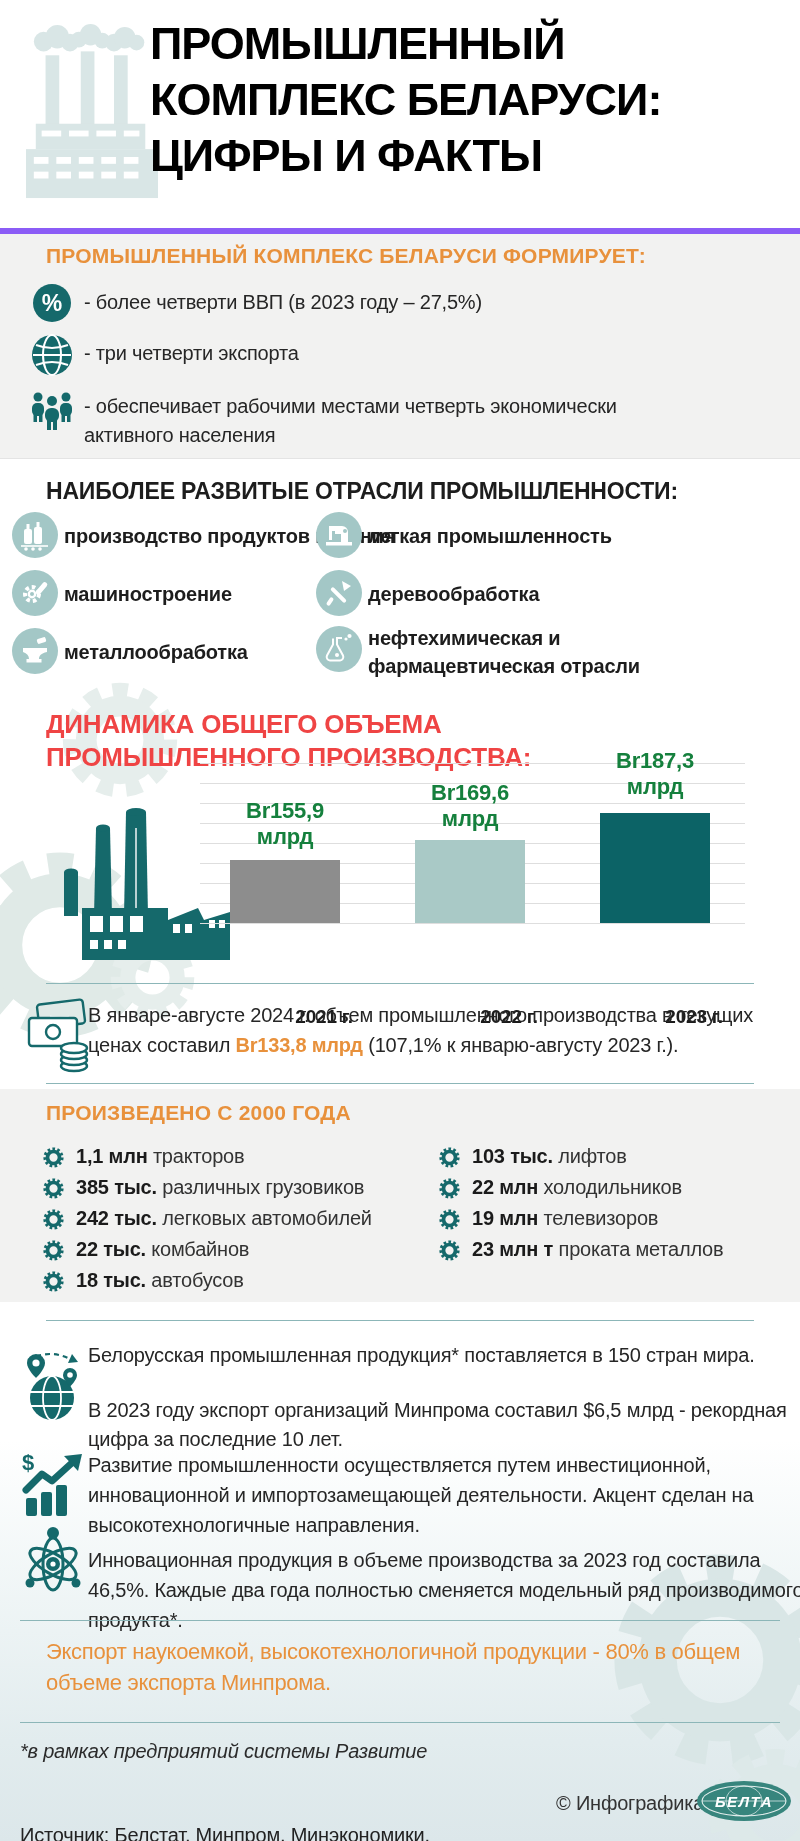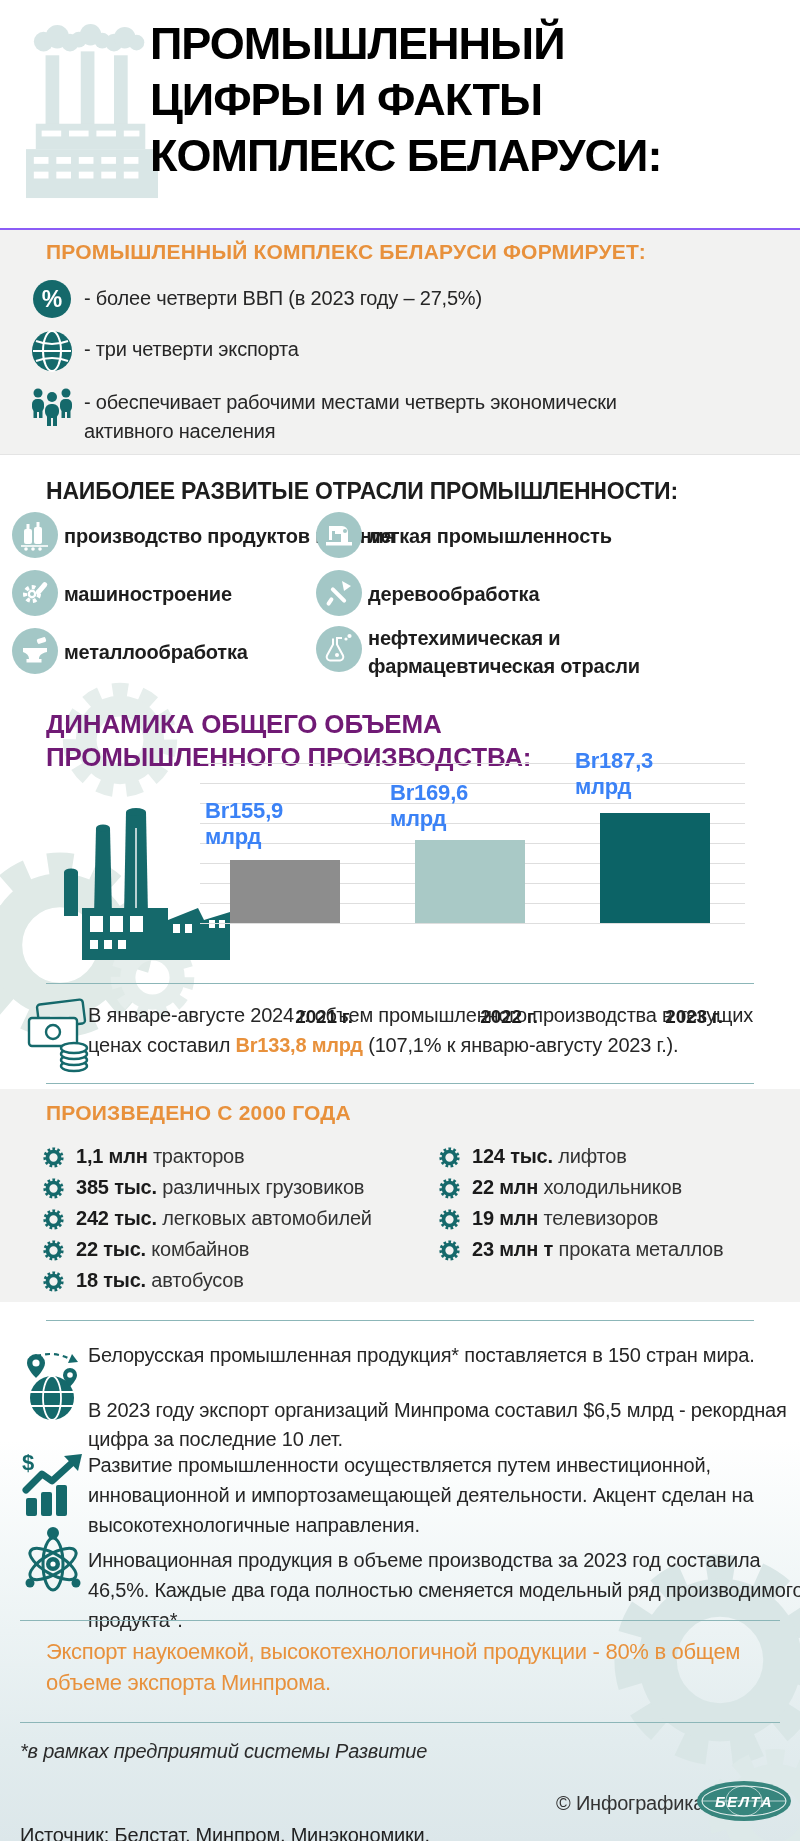--- a/index.html
+++ b/index.html
@@ -7,43 +7,43 @@
         font-family:"Liberation Sans",sans-serif;color:#2a2a2a;letter-spacing:-0.2px;}
   .abs{position:absolute;}
 
   
   .title{position:absolute;left:150px;top:16px;font-size:45px;line-height:56px;font-weight:700;
          color:#000000;letter-spacing:-1px;}
   .factory-light{position:absolute;left:26px;top:24px;}
 
   
   .band{position:absolute;left:0;width:800px;background:#f2f2f1;}
-  .band1{top:228px;height:224px;border-top:2px solid #8b5cf6;border-bottom:1px solid #e4e4e4;}
+  .band1{top:228px;height:224px;border-top:6px solid #8b5cf6;border-bottom:1px solid #e4e4e4;}
   .band2{top:1089px;height:213px;}
 
   .orange-h{position:absolute;left:46px;font-size:21px;font-weight:700;color:#e8913c;letter-spacing:0.2px;}
   .item-text{position:absolute;font-size:20px;color:#262626;}
   .circle-icon{position:absolute;border-radius:50%;background:#15696b;color:#fff;display:flex;
                align-items:center;justify-content:center;font-weight:700;}
   .pct{width:38px;height:38px;font-size:23px;}
 
   
   .ind-h{position:absolute;left:46px;top:26px;font-size:23px;font-weight:700;color:#1d1d1d;}
   .ind-circle{position:absolute;width:46px;height:46px;border-radius:50%;background:#a3c7c6;
               display:flex;align-items:center;justify-content:center;}
   .ind-label{position:absolute;font-size:20px;font-weight:700;color:#1d1d1d;line-height:28px;}
 
   
-  .chart-h{position:absolute;left:46px;top:18px;font-size:26px;line-height:33px;font-weight:700;color:#701a75;}
+  .chart-h{position:absolute;left:46px;top:18px;font-size:26px;line-height:33px;font-weight:700;color:#ef4444;}
   .plot{position:absolute;left:200px;top:73px;width:545px;height:160px;}
   .gridline{position:absolute;left:0;width:100%;height:1px;background:#dedede;}
   .bar{position:absolute;bottom:0;width:110px;}
   .b1{left:30px;} .b2{left:215px;} .b3{left:400px;}
-  .vlabel{position:absolute;width:160px;font-size:22px;line-height:26px;
-          font-weight:700;color:#3b82f6;}
+  .vlabel{position:absolute;width:160px;text-align:center;font-size:22px;line-height:26px;
+          font-weight:700;color:#15803d;}
   .xlabel{position:absolute;width:110px;text-align:center;font-size:19px;font-weight:700;color:#1b1b1b;top:243px;padding-left:39px;}
 
   .divider{position:absolute;height:1px;background:#8cb6b8;}
   .dv-a{left:46px;width:708px;} .dv-b{left:20px;width:760px;}
 
   .money-text{position:absolute;left:88px;top:1000px;width:668px;font-size:20px;line-height:30px;color:#262626;}
   .hl{color:#e8913c;font-weight:700;}
 
   .prod-row{position:absolute;font-size:20px;color:#333;}
   .prod-row .b{font-weight:700;color:#1b1b1b;}
@@ -108,22 +108,22 @@
         <rect x="100" y="134" width="15" height="7"></rect>
         <rect x="8" y="149" width="15" height="7"></rect>
           <rect x="31" y="149" width="15" height="7"></rect>
         <rect x="54" y="149" width="15" height="7"></rect>
           <rect x="77" y="149" width="15" height="7"></rect>
         <rect x="100" y="149" width="15" height="7"></rect>
       </g>
     </svg>
     <h1 class="title" style="margin:0">
       <div>ПРОМЫШЛЕННЫЙ</div>
+      <div>КОМПЛЕКС БЕЛАРУСИ:</div>
       <div>ЦИФРЫ И ФАКТЫ</div>
-      <div>КОМПЛЕКС БЕЛАРУСИ:</div>
     </h1>
   </div>
 
   <div class="band band1">
     <div class="orange-h" style="top:10px">ПРОМЫШЛЕННЫЙ КОМПЛЕКС БЕЛАРУСИ ФОРМИРУЕТ:</div>
 
     <div class="circle-icon pct" style="left:33px;top:50px">%</div>
     <div class="item-text" style="left:84px;top:57px">- более четверти ВВП (в 2023 году – 27,5%)</div>
 
     <svg class="abs" style="left:31px;top:100px" width="42" height="42" viewBox="0 0 42 42">
@@ -350,21 +350,21 @@
     <svg class="gear-bullet" style="left:42px;top:181px" viewBox="0 0 100 100">
         <circle cx="50" cy="50" r="36" fill="none" stroke="#15696b" stroke-width="16" stroke-dasharray="11 9.5"></circle>
         <circle cx="50" cy="50" r="26" fill="none" stroke="#15696b" stroke-width="16"></circle>
       </svg>
     <div class="prod-row" style="left:76px;top:180px"><span class="b">18 тыс.</span> <span>автобусов</span></div>
 
     <svg class="gear-bullet" style="left:438px;top:57px" viewBox="0 0 100 100">
         <circle cx="50" cy="50" r="36" fill="none" stroke="#15696b" stroke-width="16" stroke-dasharray="11 9.5"></circle>
         <circle cx="50" cy="50" r="26" fill="none" stroke="#15696b" stroke-width="16"></circle>
       </svg>
-    <div class="prod-row" style="left:472px;top:56px"><span class="b">124 тыс.</span> <span>лифтов</span></div>
+    <div class="prod-row" style="left:472px;top:56px"><span class="b">103 тыс.</span> <span>лифтов</span></div>
 
     <svg class="gear-bullet" style="left:438px;top:88px" viewBox="0 0 100 100">
         <circle cx="50" cy="50" r="36" fill="none" stroke="#15696b" stroke-width="16" stroke-dasharray="11 9.5"></circle>
         <circle cx="50" cy="50" r="26" fill="none" stroke="#15696b" stroke-width="16"></circle>
       </svg>
     <div class="prod-row" style="left:472px;top:87px"><span class="b">22 млн</span> <span>холодильников</span></div>
 
     <svg class="gear-bullet" style="left:438px;top:119px" viewBox="0 0 100 100">
         <circle cx="50" cy="50" r="36" fill="none" stroke="#15696b" stroke-width="16" stroke-dasharray="11 9.5"></circle>
         <circle cx="50" cy="50" r="26" fill="none" stroke="#15696b" stroke-width="16"></circle>

